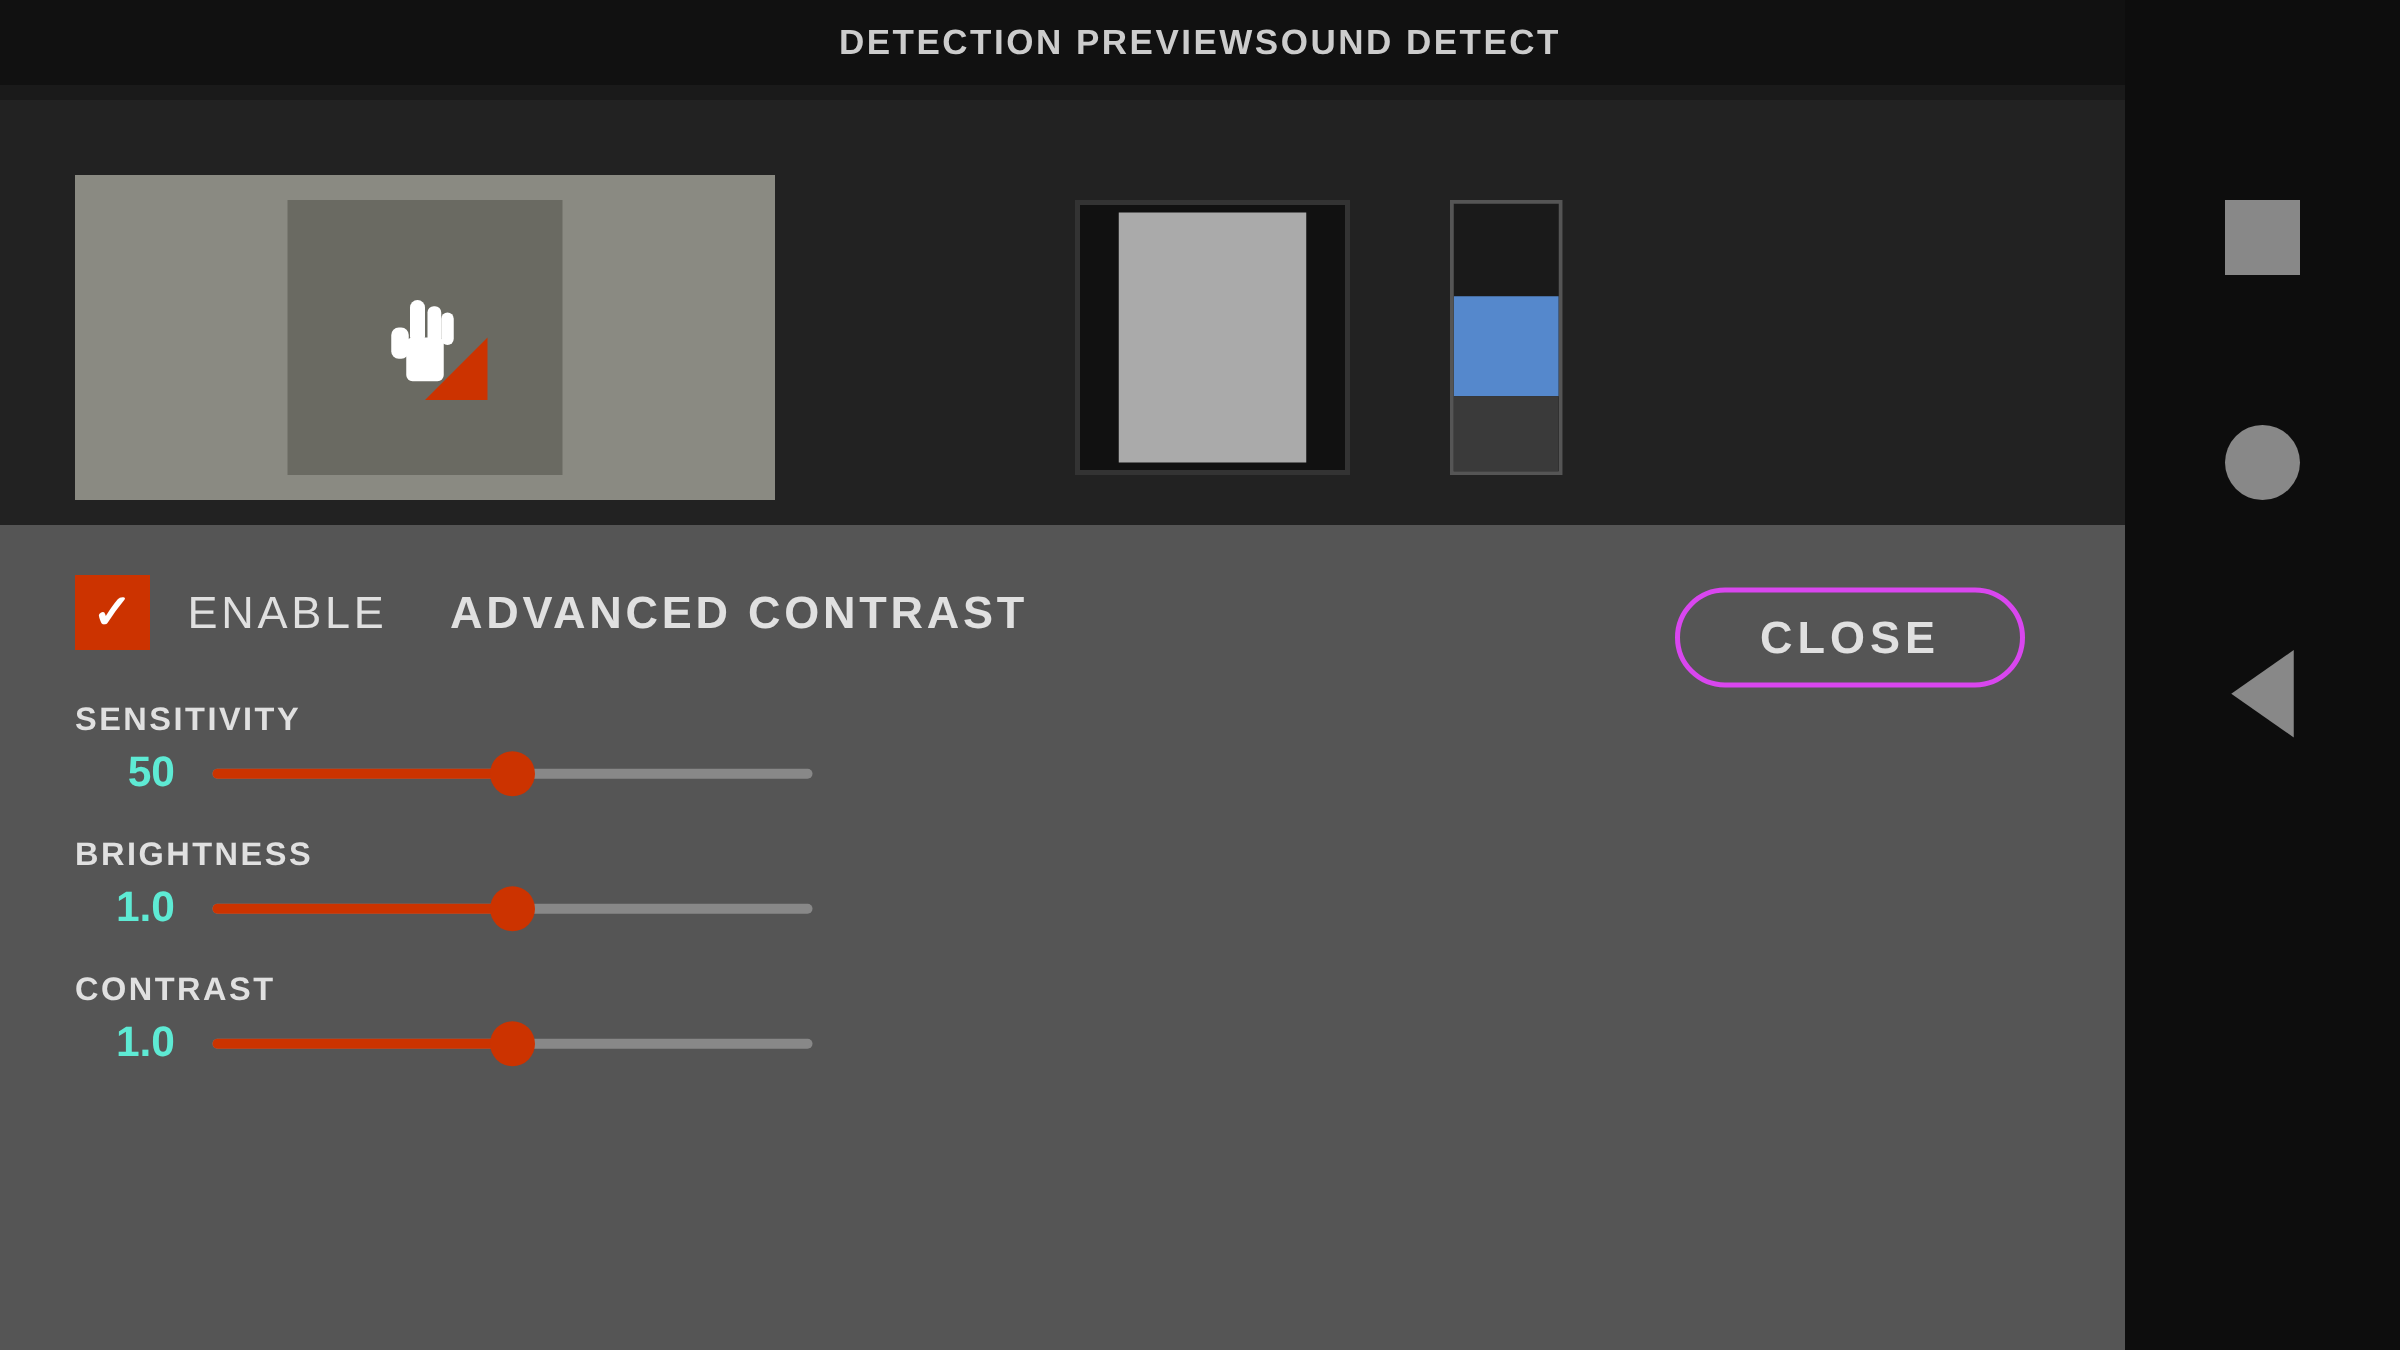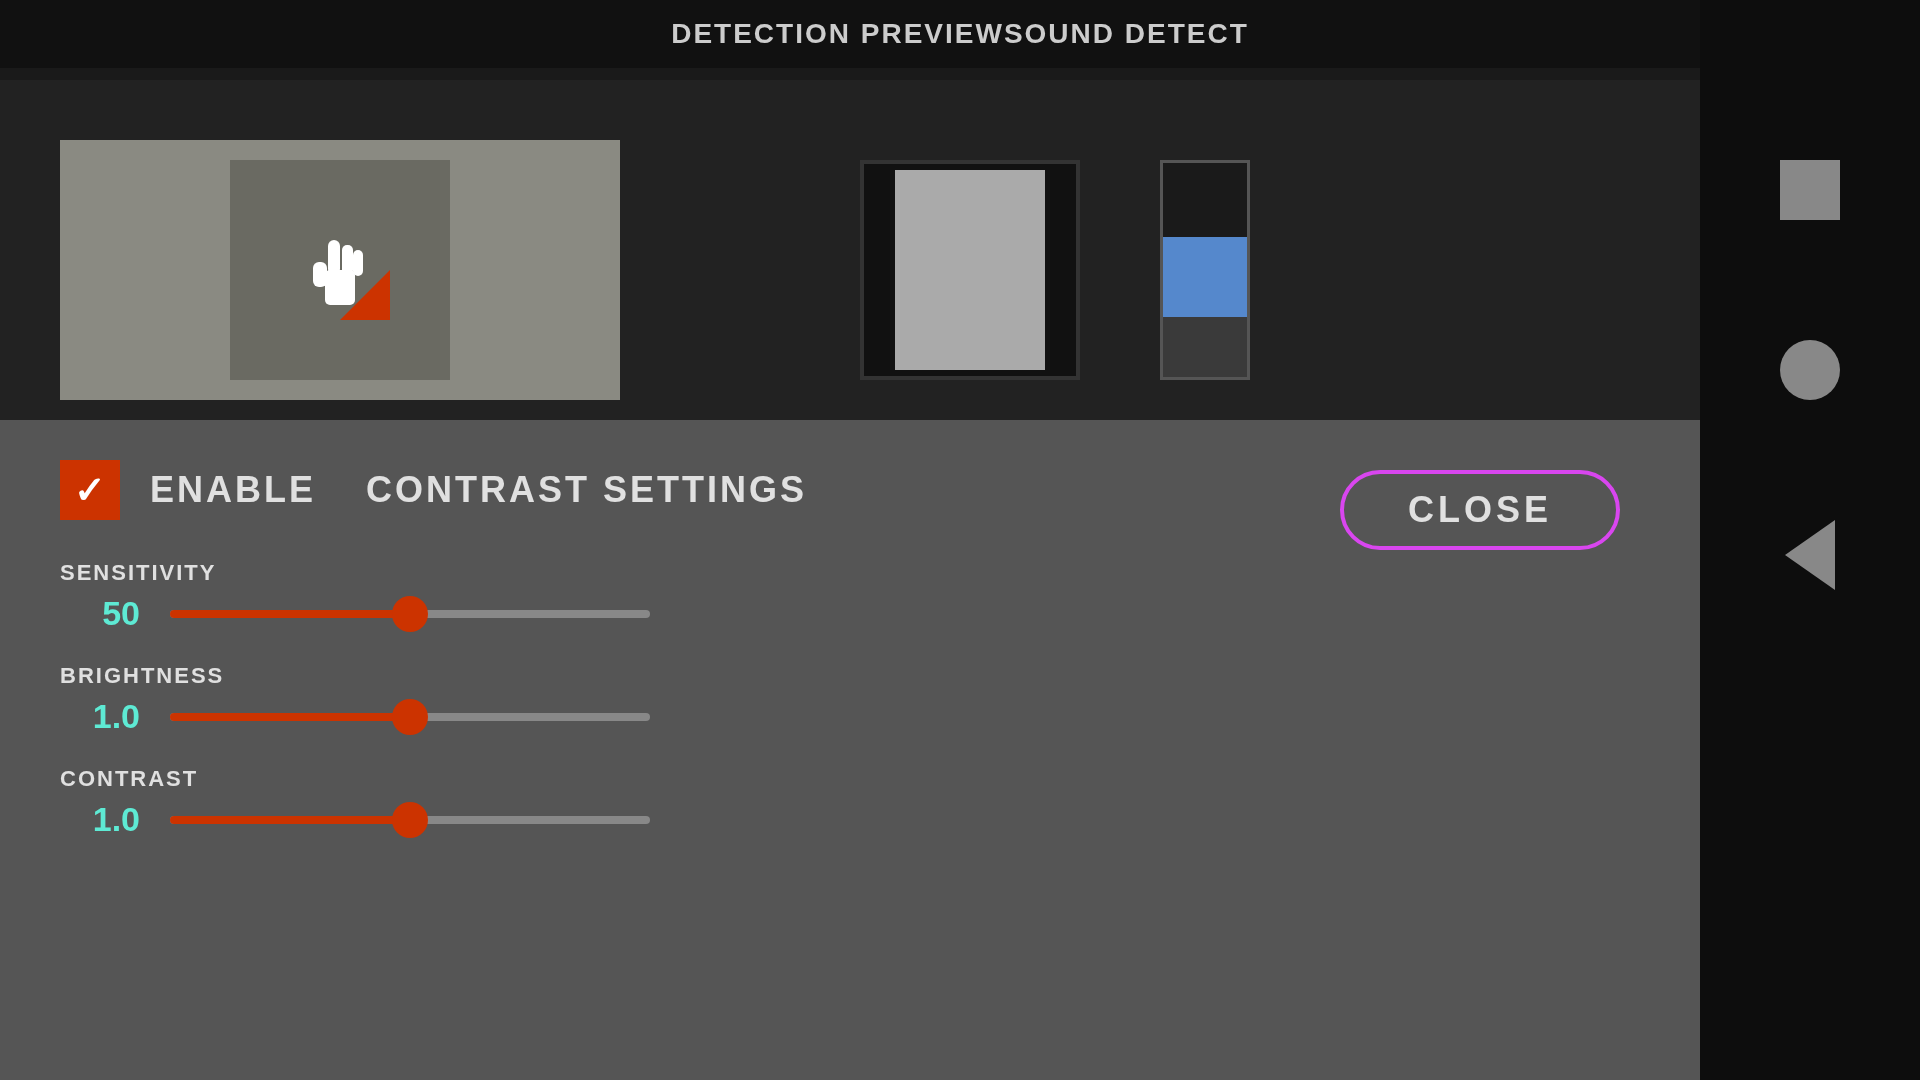--- a/index.html
+++ b/index.html
@@ -207,21 +207,21 @@
     .checkmark {
       color: white;
       font-size: 38px;
       font-weight: bold;
       line-height: 1;
     }
 
     .enable-text {
       color: #e0e0e0;
       font-size: 36px;
-      font-weight: bold;
+      font-weight: normal;
       letter-spacing: 3px;
     }
 
     .settings-text {
       color: #e0e0e0;
       font-size: 36px;
       font-weight: bold;
       letter-spacing: 3px;
       margin-left: 20px;
     }
@@ -246,21 +246,21 @@
       justify-content: center;
     }
 
     
     .slider-section {
       margin-bottom: 30px;
     }
 
     .slider-label {
       color: #e0e0e0;
-      font-size: 22px;
+      font-size: 26px;
       font-weight: bold;
       letter-spacing: 2px;
       margin-bottom: 8px;
     }
 
     .slider-row {
       display: flex;
       align-items: center;
       gap: 30px;
     }
@@ -357,21 +357,21 @@
   <div class="sidebar-btn-triangle"></div>
 </div>
 
 <div class="bottom-panel">
 
   <div class="enable-row">
     <div class="checkbox-box">
       <span class="checkmark">✓</span>
     </div>
     <span class="enable-text">ENABLE</span>
-    <span class="settings-text">CONTRAST SETTINGS</span>
+    <span class="settings-text">ADVANCED CONTRAST</span>
   </div>
 
   <button class="close-button">CLOSE</button>
 
   <div class="slider-section">
     <div class="slider-label">SENSITIVITY</div>
     <div class="slider-row">
       <span class="slider-value">50</span>
       <div class="slider-track-container">
         <div class="slider-fill" style="width: 50%;"></div>

